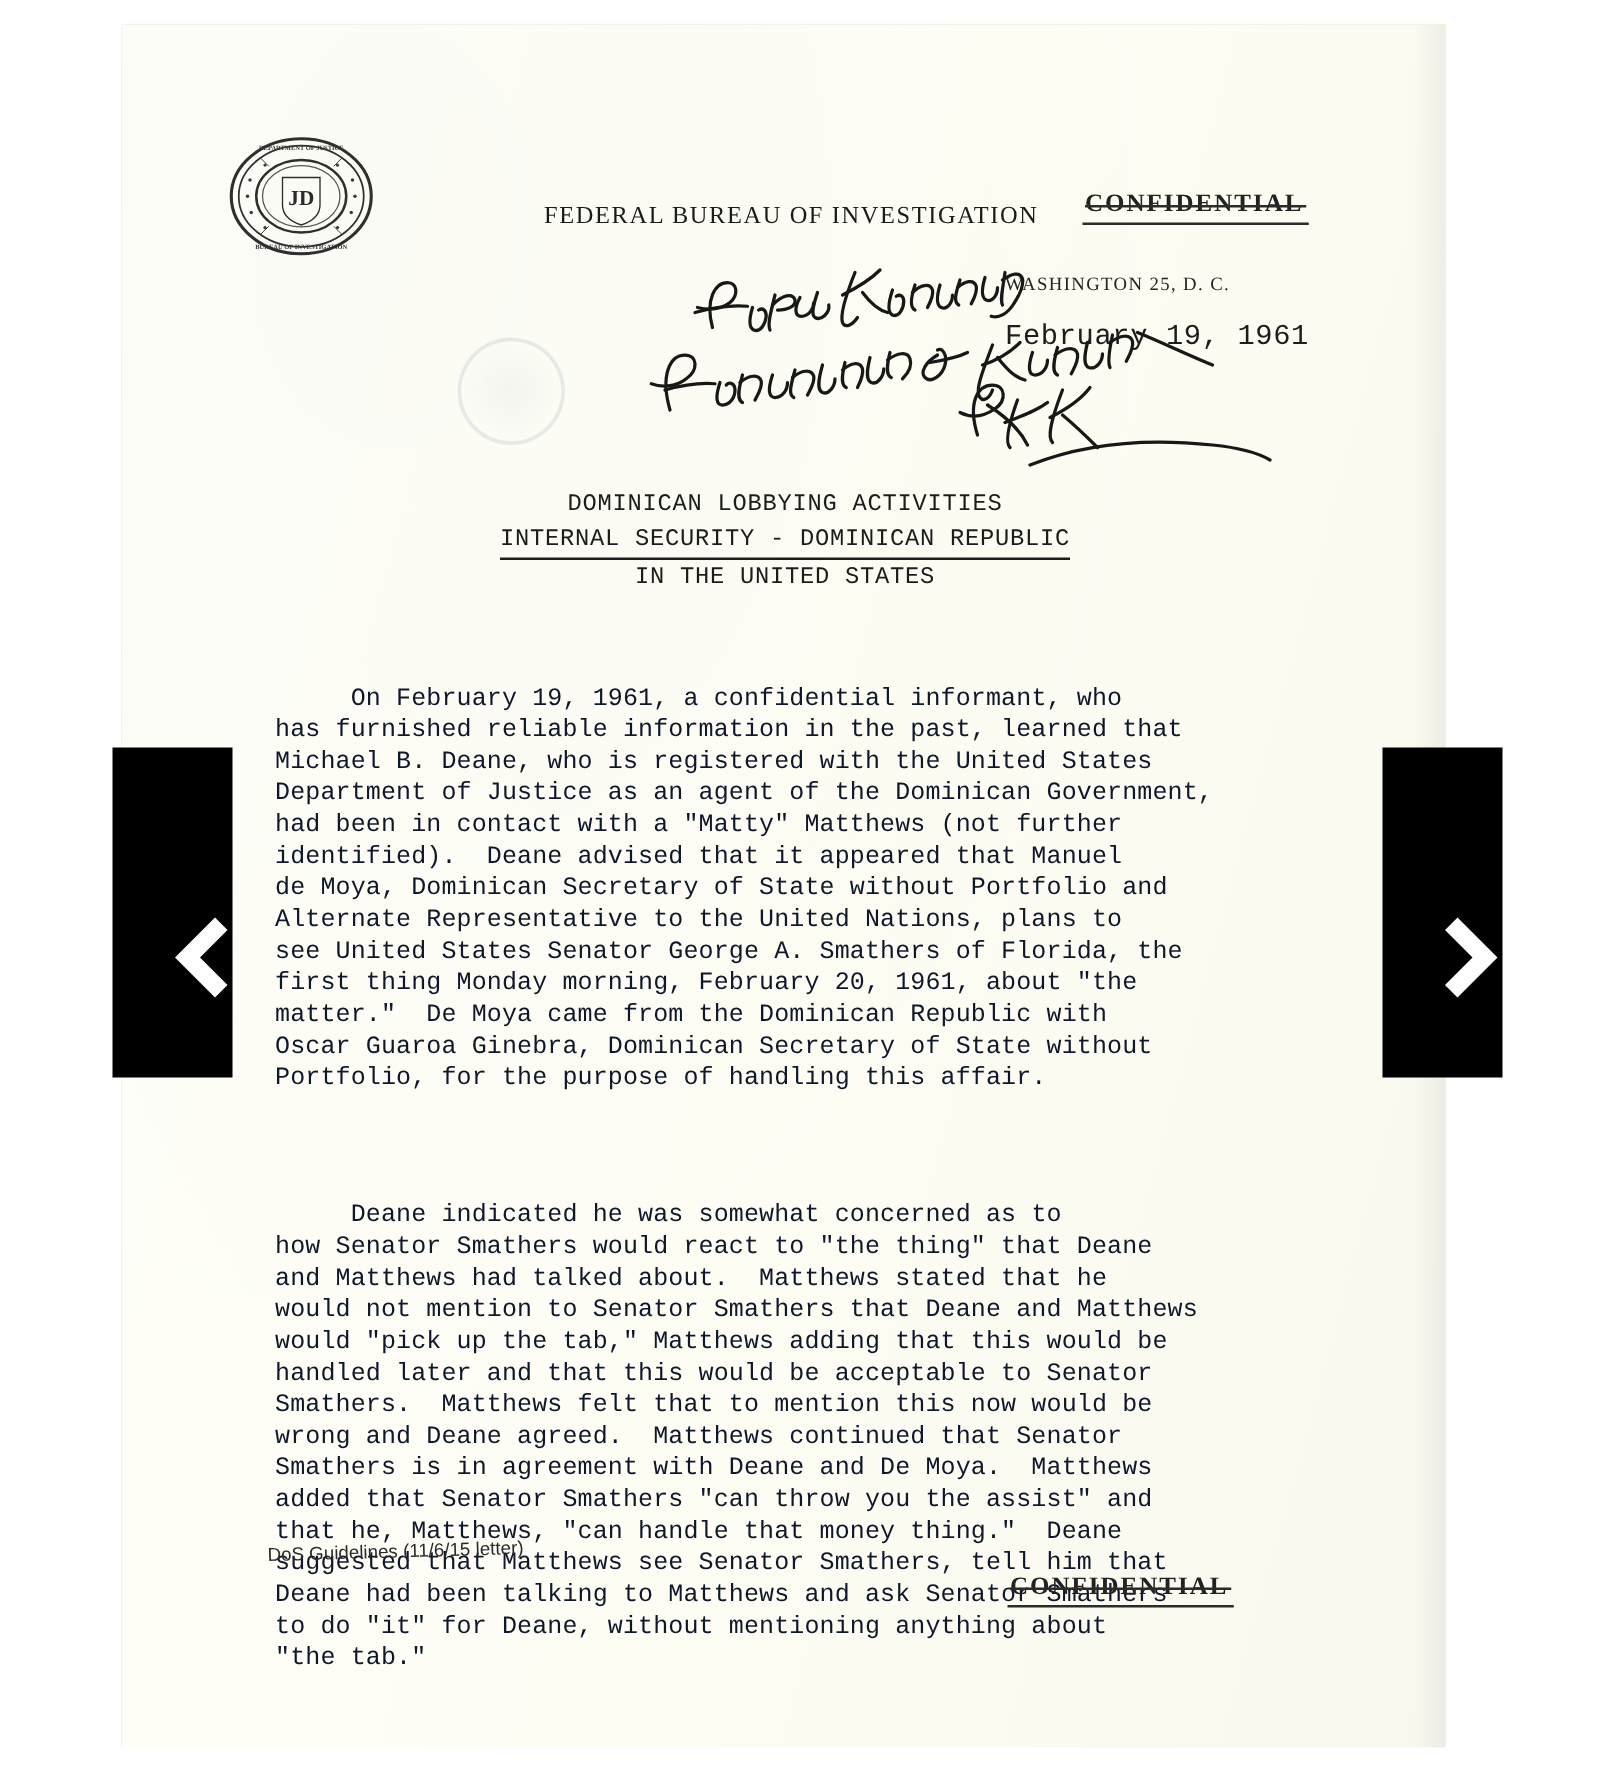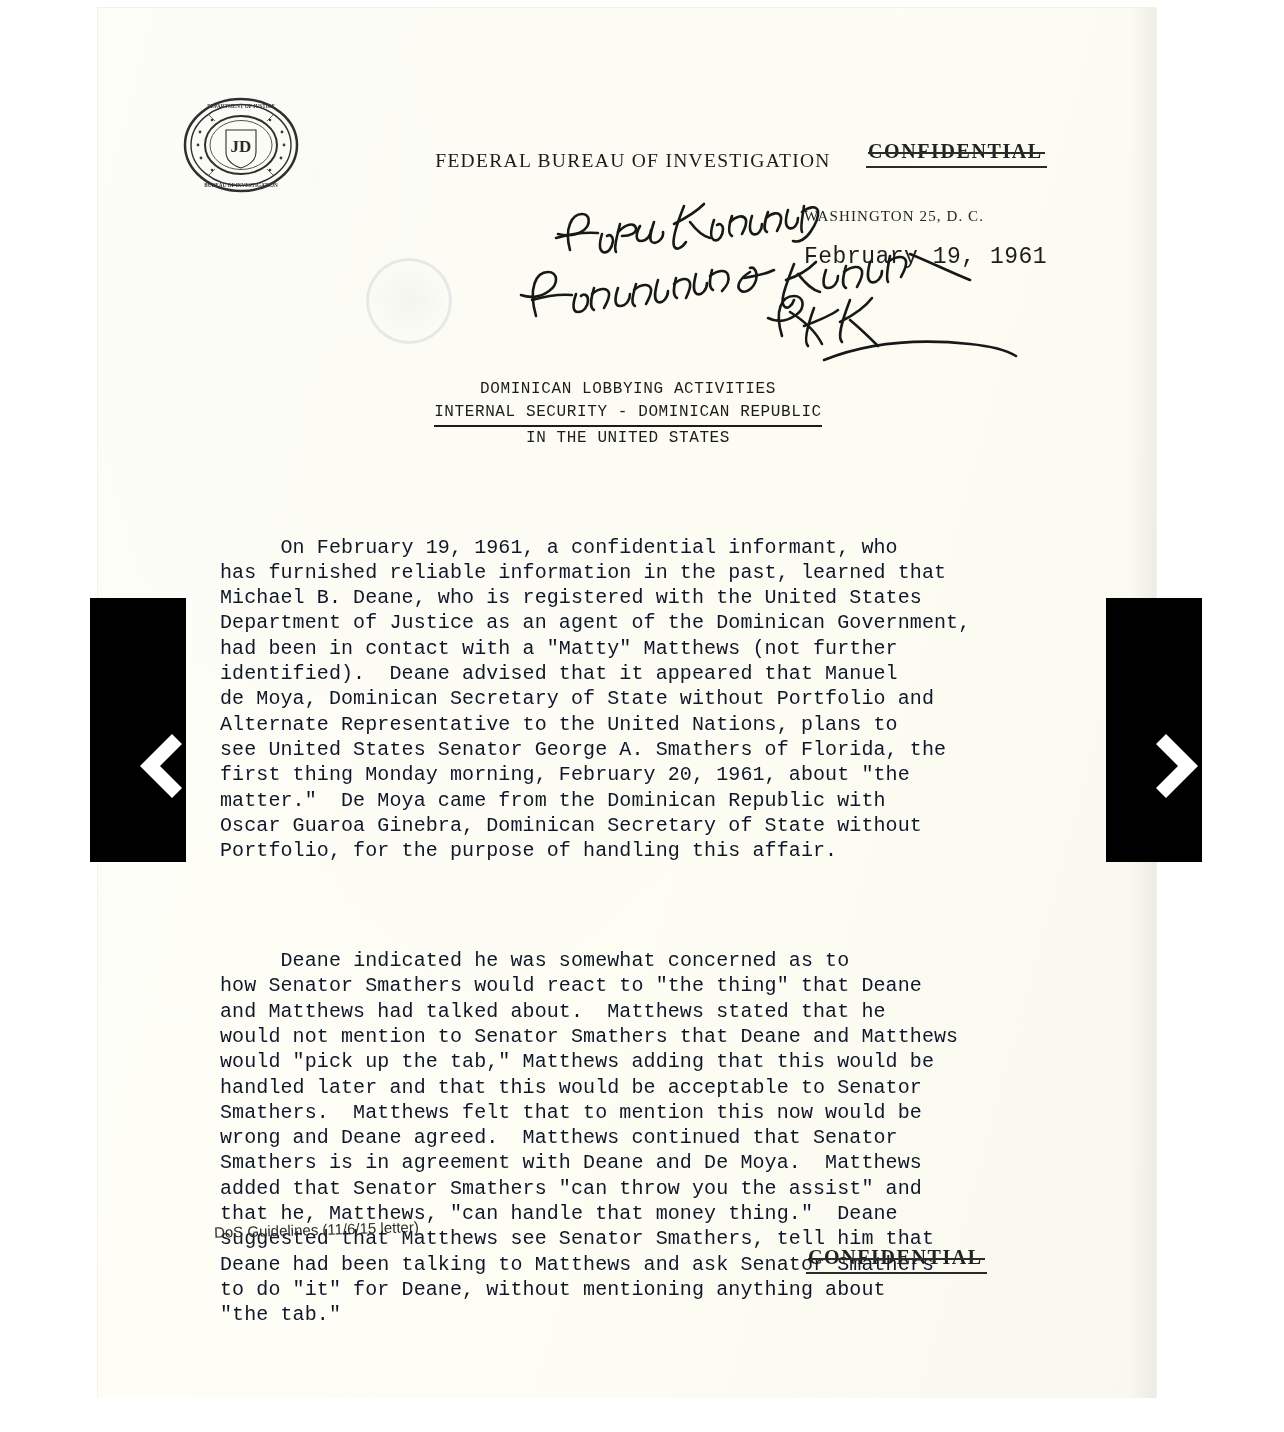--- a/index.html
+++ b/index.html
@@ -15,21 +15,21 @@
     position: relative;
     width: 1284px;
     height: 1432px;
     background: #ffffff;
   }
 
   
   #page {
     position: absolute;
     left: 98px;
-    top: 8px;
+    top: 20px;
     width: 1058px;
     height: 1390px;
     background: #fdfdf6;
     box-shadow: 0 0 0 1px #f2f2ea;
   }
   #page-inner {
     position: absolute;
     inset: 0;
     background:
       radial-gradient(ellipse at 20% 12%, rgba(0,0,0,0.012), rgba(0,0,0,0) 60%),
@@ -162,21 +162,21 @@
   .handwriting svg { display: block; }
 
   
   .title-block {
     position: absolute;
     left: 190px;
     top: 370px;
     width: 680px;
     text-align: center;
     font-family: "Liberation Mono", monospace;
-    font-size: 16px;
+    font-size: 19px;
     line-height: 1.45;
     letter-spacing: 0.6px;
     color: #1c1c1c;
   }
   .title-block .u {
     display: inline-block;
     border-bottom: 2px solid #1c1c1c;
     padding-bottom: 1px;
   }
 

